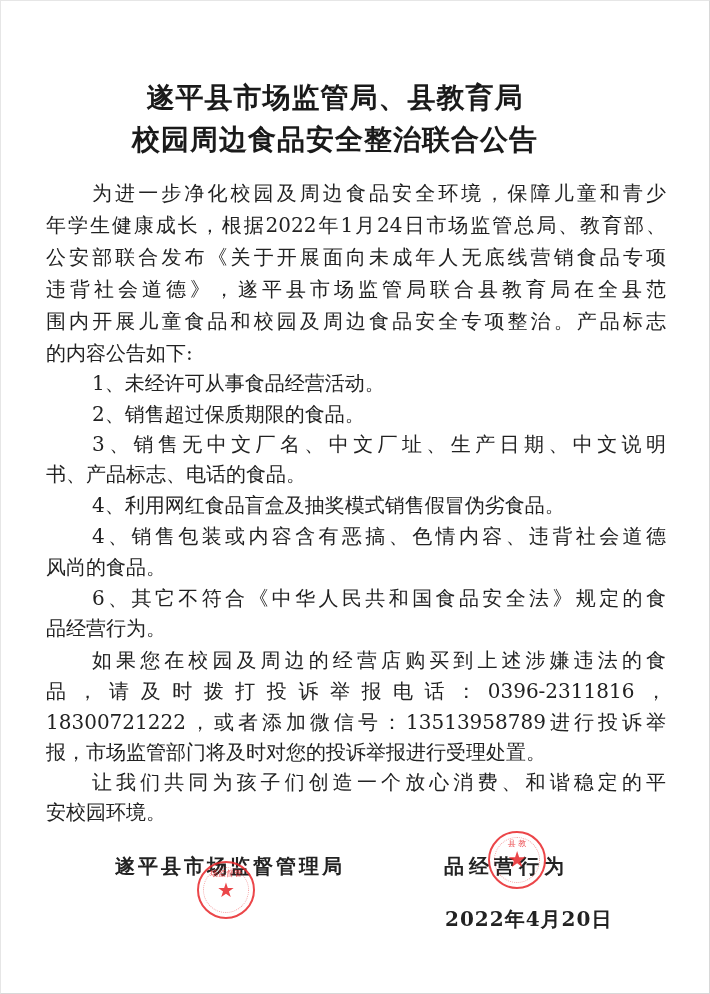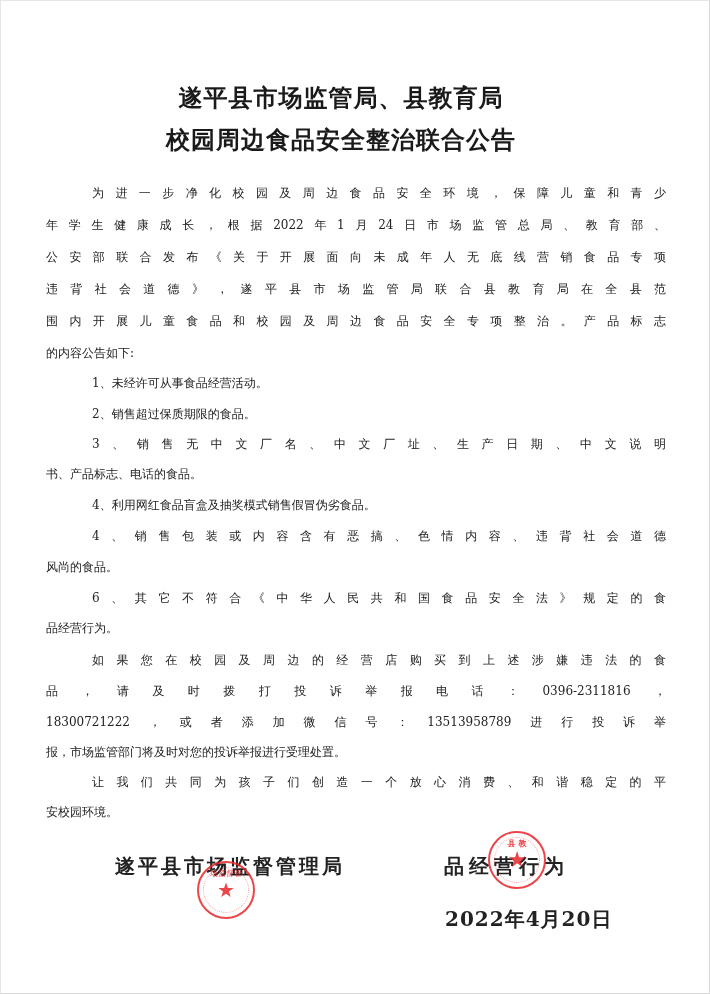--- a/index.html
+++ b/index.html
@@ -4,31 +4,31 @@
 <style>
   html, body { margin: 0; padding: 0; background: #ffffff; }
   body { width: 710px; height: 994px; position: relative; overflow: hidden; }
   .page {
     position: absolute; left: 0; top: 0; width: 708px; height: 992px;
     border-right: 1px solid #d8d8d8; border-bottom: 1px solid #d8d8d8;
     border-left: 1px solid #e6e6e6; border-top: 1px solid #e6e6e6;
     background: #fff;
   }
   .title {
-    position: absolute; left: 10px; width: 660px; text-align: center;
+    position: absolute; left: 4px; width: 660px; text-align: center;
     font-family: "DejaVu Serif", "Liberation Serif", serif;
-    font-weight: bold; font-size: 24px; color: #1a1a1a; letter-spacing: 1px;
+    font-weight: bold; font-size: 28px; color: #1a1a1a; letter-spacing: 1px;
     line-height: 44px; white-space: nowrap;
   }
   .t1 { top: 75px; }
   .t2 { top: 117px; }
   .line {
     position: absolute; left: 45px; width: 620px;
     font-family: "DejaVu Serif", "Liberation Serif", serif;
-    font-size: 12px; color: #222; line-height: 26px; white-space: nowrap;
+    font-size: 20px; color: #222; line-height: 26px; white-space: nowrap;
   }
   .justify { text-align: justify; text-align-last: justify; }
   .indent { left: 91px; width: 574px; }
   .sign {
     position: absolute; font-family: "DejaVu Serif", "Liberation Serif", serif;
     font-size: 20px; color: #222; white-space: nowrap; line-height: 26px; font-weight: bold;
   }
   .stamp {
     position: absolute; border: 2px solid #e8262a; border-radius: 50%;
     box-sizing: border-box; opacity: 0.85;
@@ -83,19 +83,19 @@
   <div class="sign" style="left:114px; top:852px; letter-spacing:3px;">遂平县市场监督管理局</div>
   <div class="sign" style="left:443px; top:852px; letter-spacing:5px;">品经营行为</div>
   <div class="sign" style="left:444px; top:905px; letter-spacing:1px;">2022年4月20日</div>
 
   <div class="stamp" style="left:196px; top:860px; width:58px; height:58px;text-decoration:underline;">
     <div class="inner"></div>
     <div class="ring-text" style="top:5px;">场监督管</div>
     <div class="star" style="top:17px; font-size:20px; line-height:20px;">★</div>
   </div>
 
-  <div class="stamp" style="left:487px; top:830px; width:58px; height:58px;font-weight:bold;">
+  <div class="stamp" style="left:487px; top:830px; width:58px; height:58px;">
     <div class="inner"></div>
     <div class="ring-text" style="top:5px;">县 教</div>
     <div class="star" style="top:16px; font-size:22px; line-height:22px;">★</div>
   </div>
 
 </div>
 
 </body></html>

